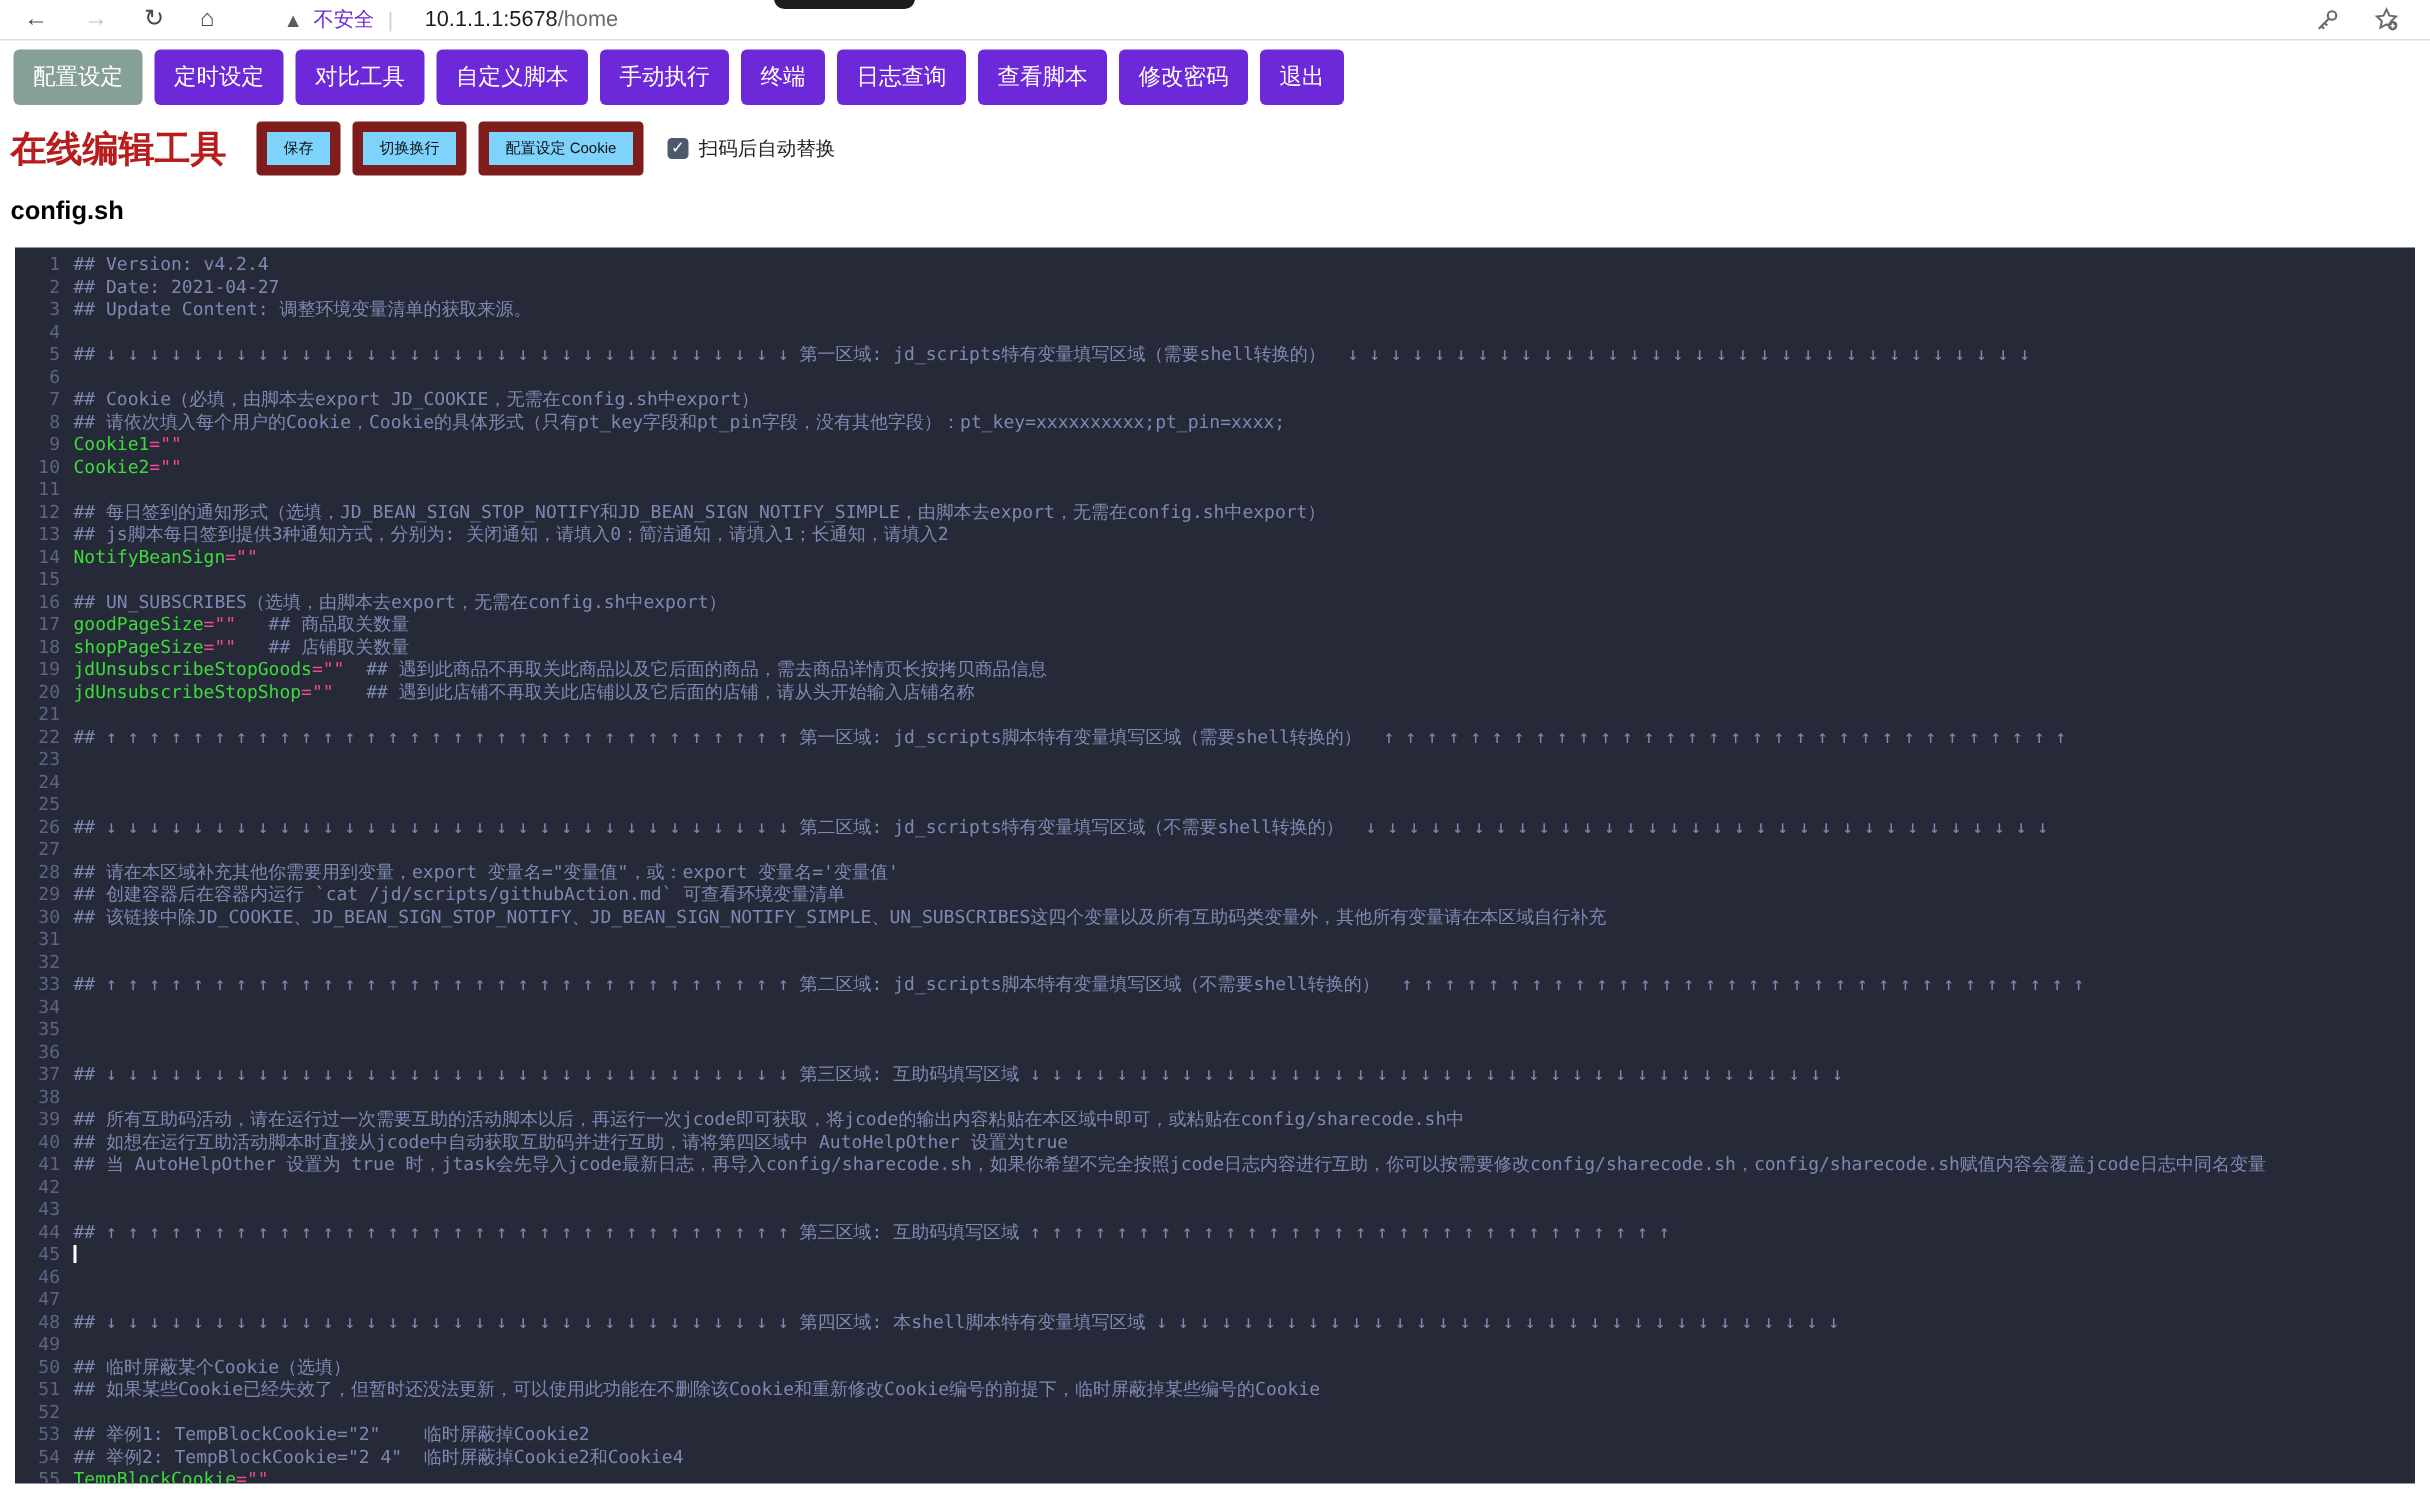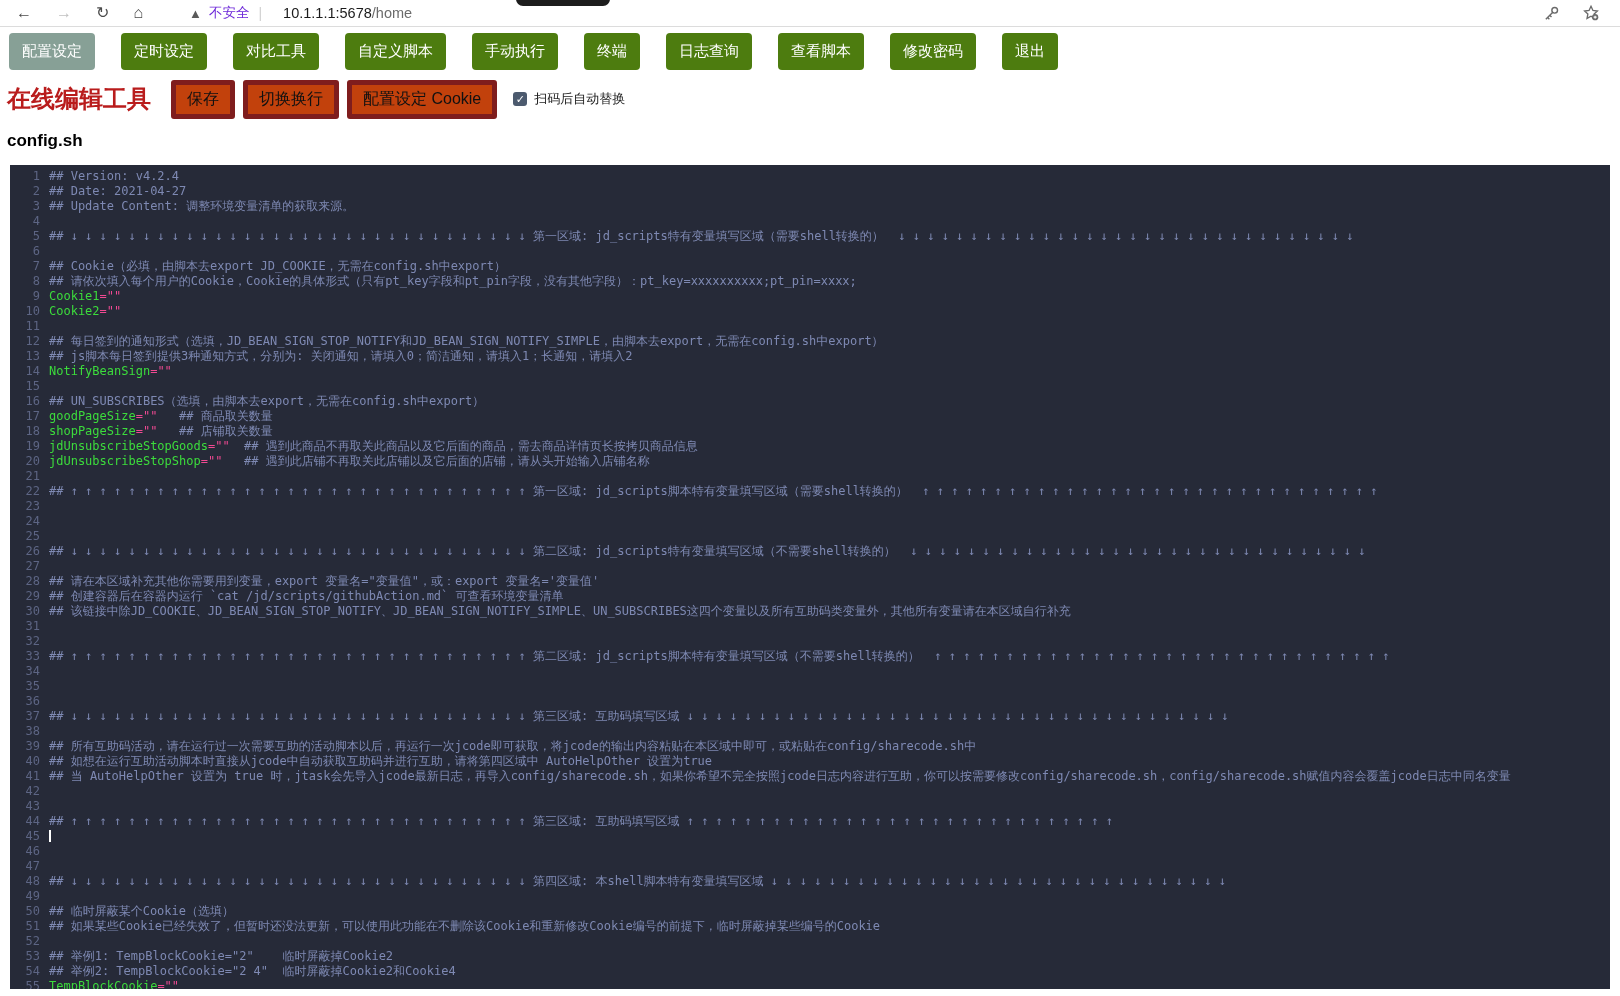--- a/index.html
+++ b/index.html
@@ -16,29 +16,29 @@
   .addr { display:flex; align-items:center; gap:7px; margin-left:22px; flex:1; }
   .warn-ic { color:#5a5a5a; font-size:13px; }
   .sec-label { color:#6d28d9; font-size:13.5px; }
   .addr .sep { color:#d0d0d0; font-size:14px; margin:0 2px; }
   .url { font-size:14.5px; color:#1b1b1b;margin-left:12px; }
   .url .path { color:#6b6b6b; }
   .right-icons { display:flex; align-items:center; gap:22px; padding-right:20px; }
   .right-ic svg { display:block; }
 
   
-  .navbar { display:flex; gap:26px; padding:6px 0 0 9px; }
-  .nav-btn { background:#4d7c0f; color:#fff; font-size:15px; padding:9px 13px;
+  .navbar { display:flex; gap:8px; padding:6px 0 0 9px; }
+  .nav-btn { background:#6d28d9; color:#fff; font-size:15px; padding:9px 13px;
              border-radius:4px; cursor:pointer; white-space:nowrap; }
   .nav-btn.active { background:#87a096; }
 
   
   .title-row { display:flex; align-items:center; margin:13px 0 0 7px; height:32px; }
   .page-title { font-size:24px; font-weight:bold; color:#b91c1c; margin:0 20px 0 0;text-align:center; }
-  .tb-btn { background:#c2410c; border:5px solid #7f1d1d; border-radius:3px; font-size:16px;
+  .tb-btn { background:#7dd3fc; border:7px solid #7f1d1d; border-radius:3px; font-size:10px;
             color:#111; padding:4px 11px; margin-right:8px; cursor:pointer;
             font-family:"Liberation Sans", sans-serif; }
   .chk-wrap { display:flex; align-items:center; margin-left:8px; gap:7px; }
   .chk { width:14px; height:14px; background:#4c5a6e; border-radius:3px; color:#fff;
          font-size:11px; line-height:14px; text-align:center; cursor:pointer; }
   .chk-label { font-size:13px; color:#222; }
 
   .file-name { font-size:17px; font-weight:bold; color:#000; margin:16px 16px 0 7px; }
 
   

